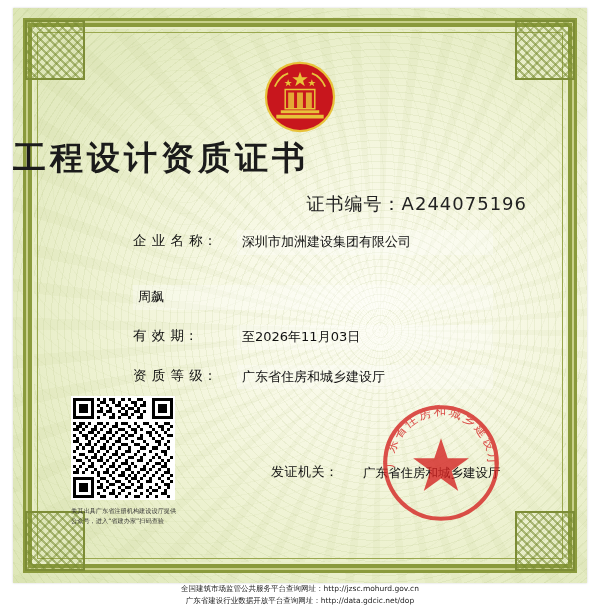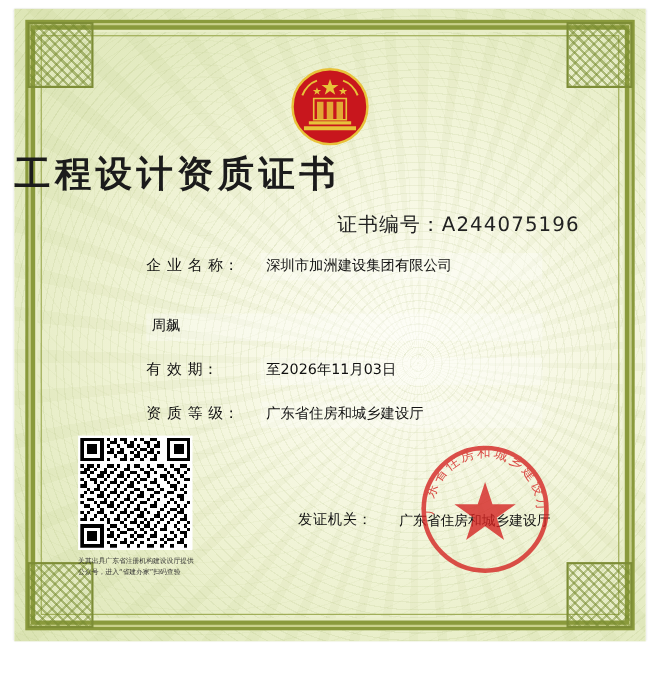--- a/index.html
+++ b/index.html
@@ -511,13 +511,17 @@
         <circle cx="60" cy="60" r="54" fill="none" stroke="#d4201f" stroke-width="4"></circle>
         <polygon points="60,36 66.5,55.5 87,55.5 70.3,67.5 76.7,87 60,75 43.3,87 49.7,67.5 33,55.5 53.5,55.5" fill="#d4201f"></polygon>
         <text font-size="12" fill="#d4201f" font-family="'DejaVu Sans',sans-serif" letter-spacing="2">
           <textPath href="#sealArc" startOffset="50%" text-anchor="middle">广东省住房和城乡建设厅</textPath>
         </text>
       </svg>
     </div>
 
   </div>
 
+  <div class="footer">
+    <div>全国建筑市场监管公共服务平台查询网址：http://jzsc.mohurd.gov.cn</div>
+    <div>广东省建设行业数据开放平台查询网址：http://data.gdcic.net/dop</div>
+  </div>
 </div>
 
 </body></html>

